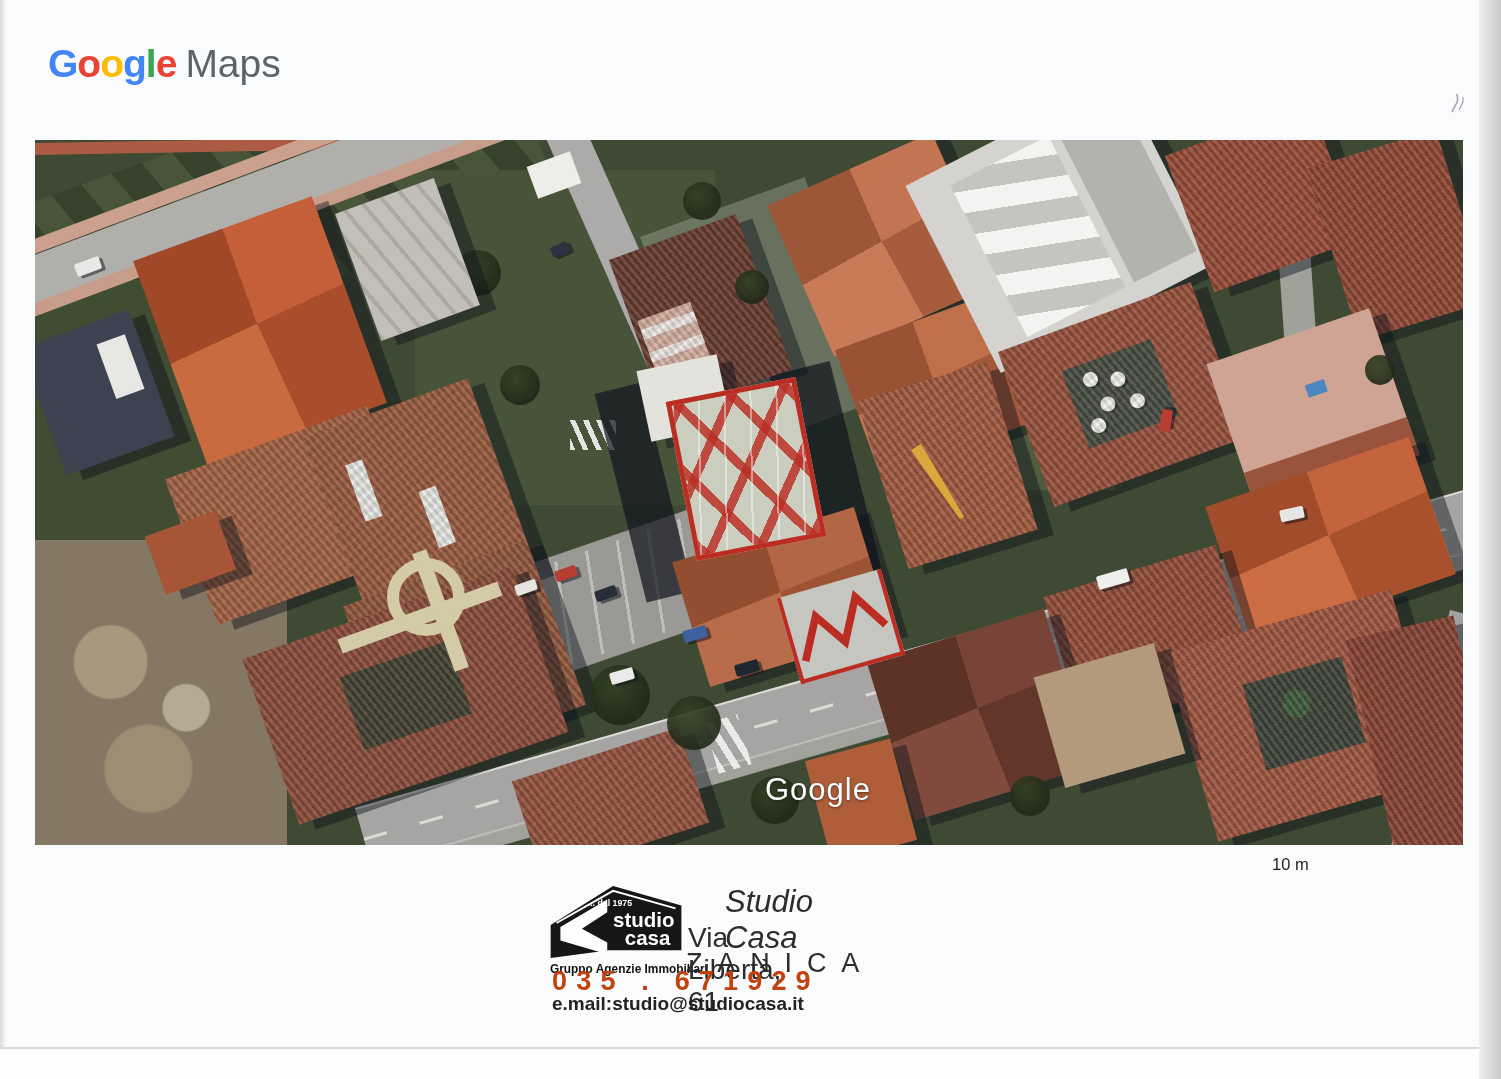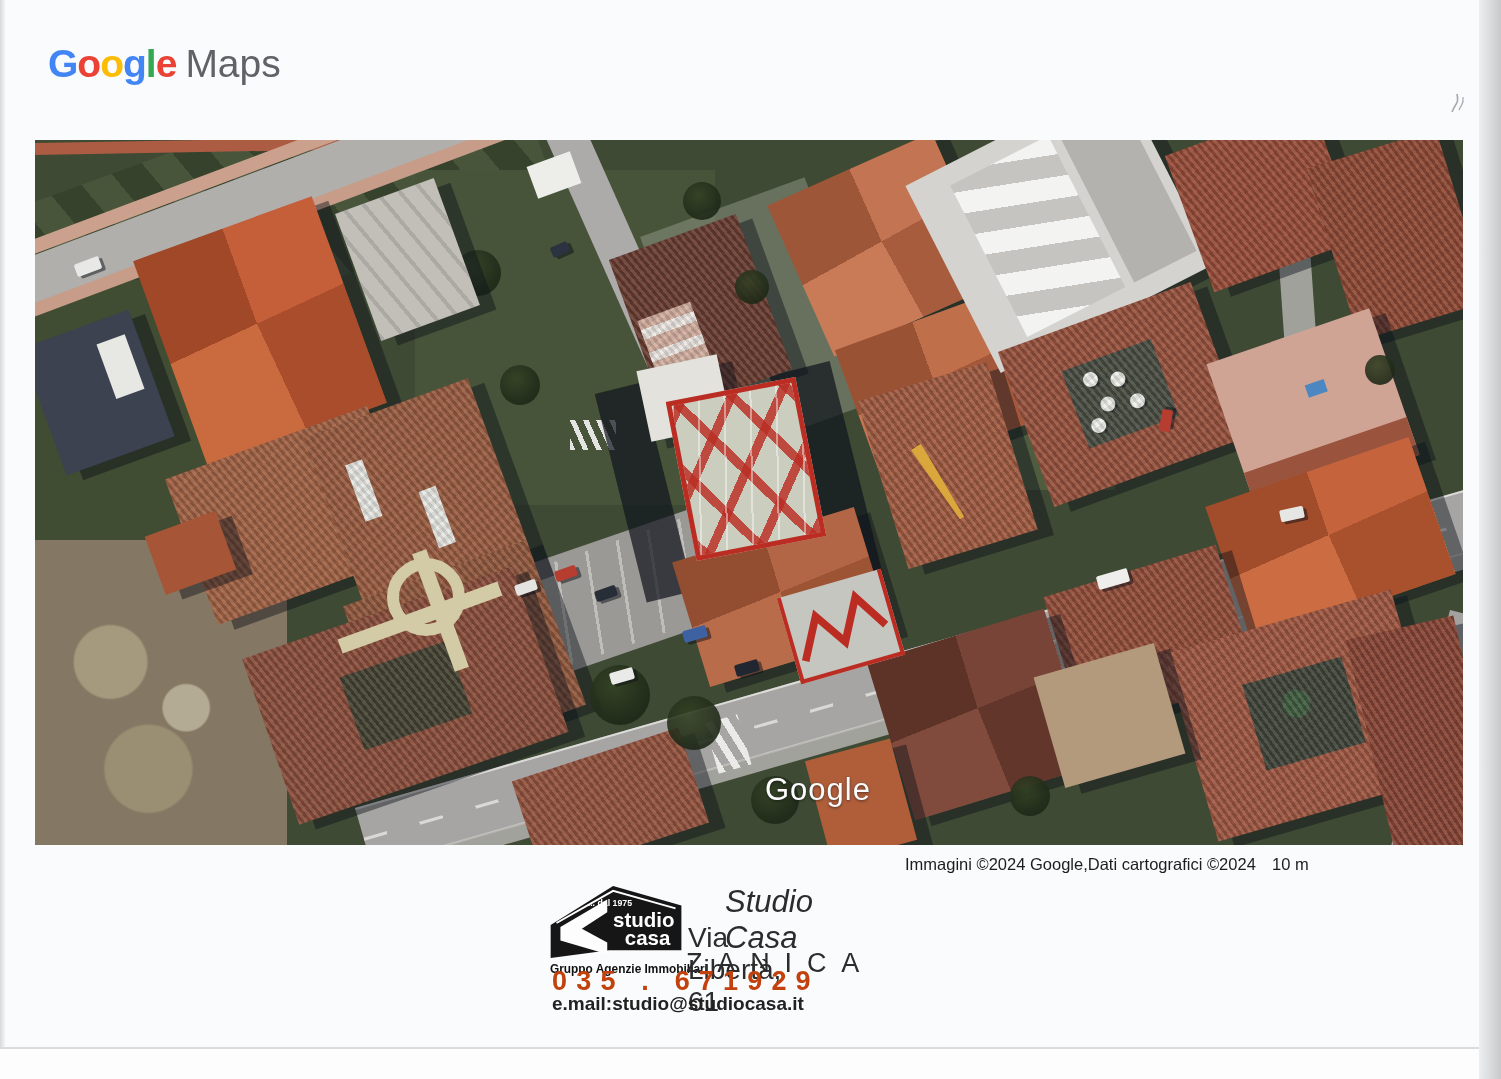--- a/index.html
+++ b/index.html
@@ -182,21 +182,20 @@
     <div class="car" style="left:648px;top:488px;width:24px;height:12px;background:#3a62a8;transform:rotate(-16deg);z-index:9;"></div>
     <div class="car" style="left:700px;top:522px;width:24px;height:12px;background:#1f2530;transform:rotate(-16deg);z-index:9;"></div>
     <div class="car" style="left:575px;top:530px;width:24px;height:12px;background:#ececea;transform:rotate(-16deg);z-index:9;"></div>
     <div class="car" style="left:1062px;top:432px;width:32px;height:14px;background:#f0f0ee;transform:rotate(-16deg);z-index:9;"></div>
     <div class="car" style="left:1245px;top:368px;width:24px;height:12px;background:#e8e8e6;transform:rotate(-12deg);z-index:9;"></div>
     <div class="car" style="left:1120px;top:275px;width:22px;height:11px;background:#c0392b;transform:rotate(-80deg);z-index:9;"></div>
 
     <div class="wm-google">Google</div>
   </div>
 
-  <div class="attr-text">Immagini ©2024 Google,Dati cartografici ©2024</div>
   <div class="attr-scale">10 m</div>
 
   <div class="stamp">
     <svg width="138" height="80" viewBox="0 0 140 82">
       <polygon points="2,44 66,4 136,24 136,70 62,70 2,78" fill="#161616"></polygon>
       <polyline points="8,42 66,9 130,27" fill="none" stroke="#fff" stroke-width="2"></polyline>
       <polygon points="12,46 60,18 60,31 34,48 60,62 60,74 12,60" fill="#fdfdfd"></polygon>
       <text x="40" y="25" font-size="9" font-weight="bold" fill="#fff" font-family="Liberation Sans, sans-serif">... dal 1975</text>
       <text x="66" y="46" font-size="21" font-weight="bold" fill="#fff" font-family="Liberation Sans, sans-serif">studio</text>
       <text x="78" y="65" font-size="21" font-weight="bold" fill="#fff" font-family="Liberation Sans, sans-serif">casa</text>

